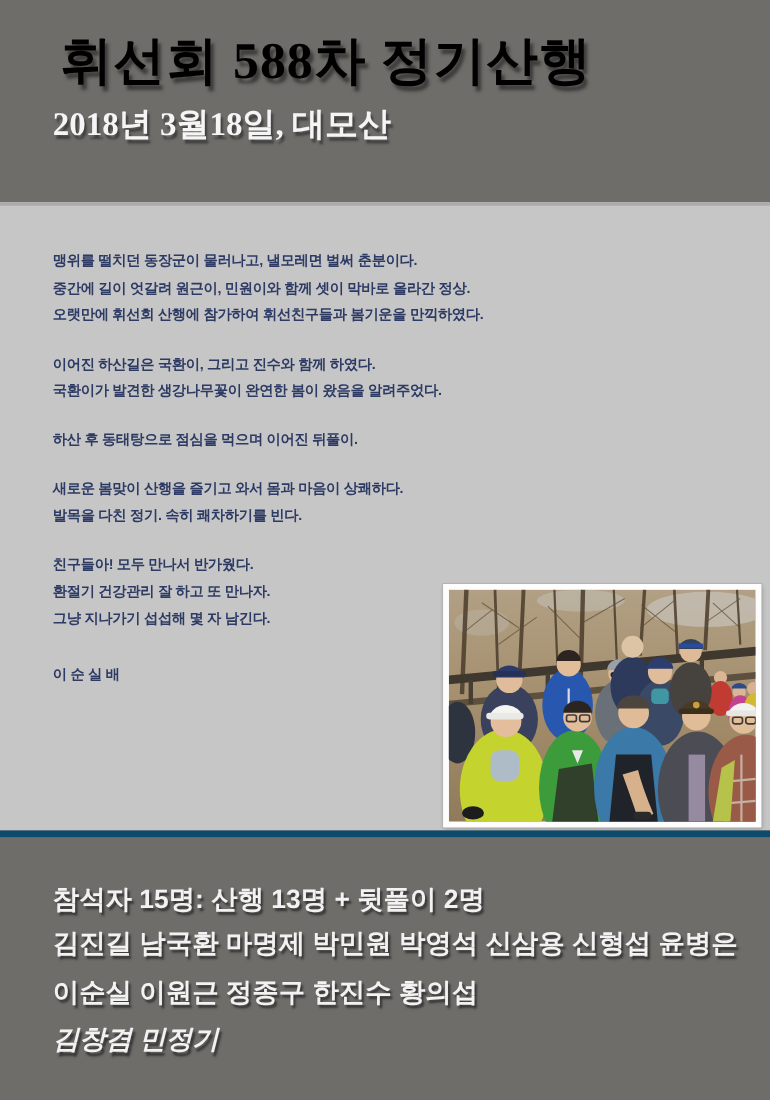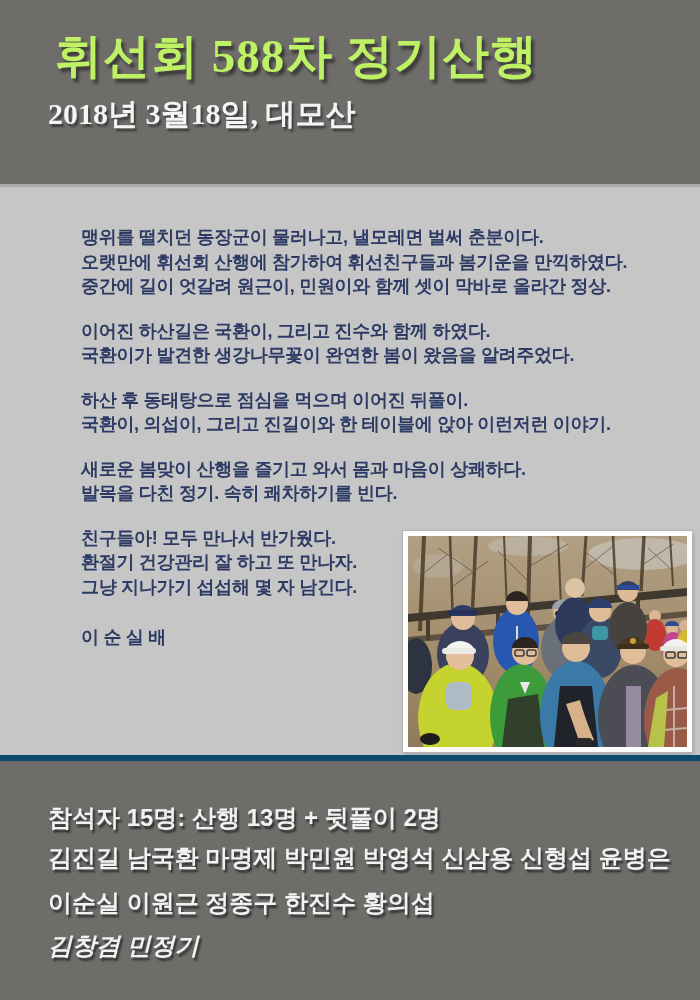--- a/index.html
+++ b/index.html
@@ -9,41 +9,40 @@
   }
   
   .header{
     position:absolute;top:0;left:0;width:700px;height:184px;
     background:#6f6d6a;
   }
   .title{
     position:absolute;left:55px;top:30px;margin:0;
     font-family:"Liberation Serif", serif;
     font-size:47px;line-height:52px;font-weight:bold;
-    color:#bef264;letter-spacing:1px;white-space:nowrap;
+    color:#000000;letter-spacing:1px;white-space:nowrap;
     text-shadow:3px 4px 3px rgba(25,25,25,0.60);
     text-align:right;
   }
   .subtitle{
     position:absolute;left:48px;top:96px;margin:0;
     font-family:"Liberation Serif", serif;
     font-size:30px;line-height:36px;font-weight:bold;
     color:#f5f5f5;white-space:nowrap;
     text-shadow:2px 3px 2px rgba(25,25,25,0.55);
   }
   
   .content{
     position:absolute;top:184px;left:0;width:700px;height:571px;
     background:#c6c6c6;border-top:3px solid #ababab;box-sizing:border-box;
   }
   .letter{
     position:absolute;left:48px;top:38px;
-    color:#2c3a64;font-size:18px;line-height:24.5px;font-weight:700;
+    color:#2c3a64;font-size:13px;line-height:24.5px;font-weight:700;
     letter-spacing:-0.3px;
-    margin-left:33px;
   }
   .para{margin:0 0 20px 0;}
   .para:last-child{margin-bottom:0;}
   .line{white-space:nowrap;}
   .signature{margin-top:26px;}
   
   .photo{
     position:absolute;left:403px;top:531px;width:279px;height:211px;
     background:#ffffff;border:5px solid #fdfdfd;
     box-shadow:0 0 0 1px #b4b4b4, 1px 2px 4px rgba(0,0,0,0.25);
@@ -72,30 +71,29 @@
 
   <div class="header">
     <h1 class="title">휘선회 588차 정기산행</h1>
     <h2 class="subtitle">2018년 3월18일, 대모산</h2>
   </div>
 
   <div class="content">
     <div class="letter">
       <div class="para">
         <div class="line">맹위를 떨치던 동장군이 물러나고, 낼모레면 벌써 춘분이다.</div>
+        <div class="line">중간에 길이 엇갈려 원근이, 민원이와 함께 셋이 막바로 올라간 정상.</div>
         <div class="line">오랫만에 휘선회 산행에 참가하여 휘선친구들과 봄기운을 만끽하였다.</div>
-        <div class="line">중간에 길이 엇갈려 원근이, 민원이와 함께 셋이 막바로 올라간 정상.</div>
       </div>
       <div class="para">
         <div class="line">이어진 하산길은 국환이, 그리고 진수와 함께 하였다.</div>
         <div class="line">국환이가 발견한 생강나무꽃이 완연한 봄이 왔음을 알려주었다.</div>
       </div>
       <div class="para">
         <div class="line">하산 후 동태탕으로 점심을 먹으며 이어진 뒤풀이.</div>
-        <div class="line">국환이, 의섭이, 그리고 진길이와 한 테이블에 앉아 이런저런 이야기.</div>
       </div>
       <div class="para">
         <div class="line">새로운 봄맞이 산행을 즐기고 와서 몸과 마음이 상쾌하다.</div>
         <div class="line">발목을 다친 정기. 속히 쾌차하기를 빈다.</div>
       </div>
       <div class="para">
         <div class="line">친구들아! 모두 만나서 반가웠다.</div>
         <div class="line">환절기 건강관리 잘 하고 또 만나자.</div>
         <div class="line">그냥 지나가기 섭섭해 몇 자 남긴다.</div>
       </div>

